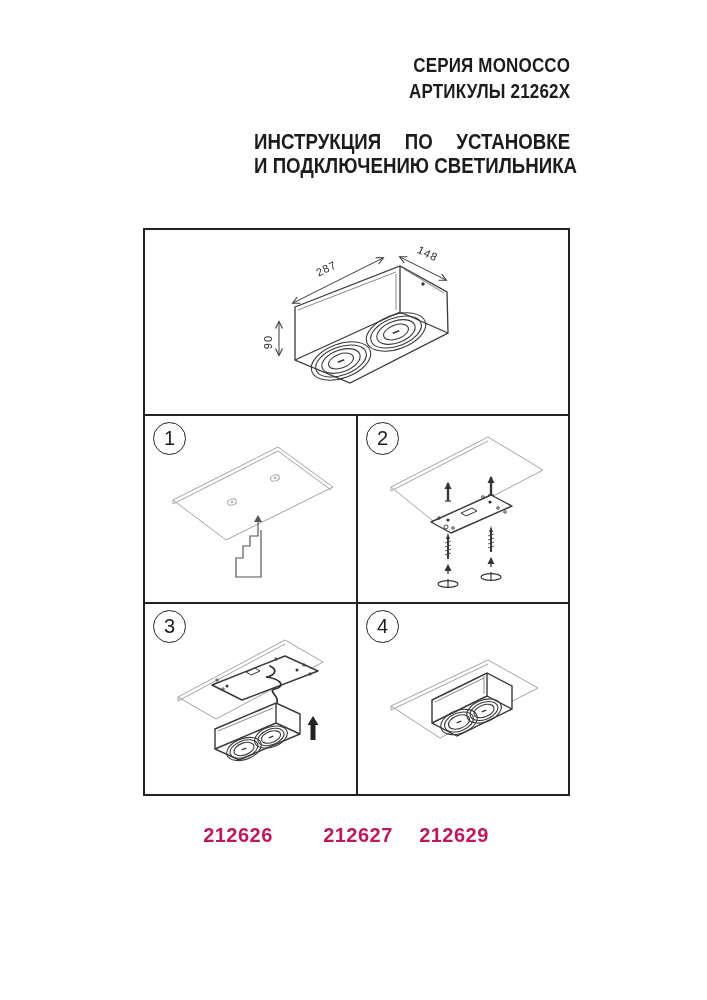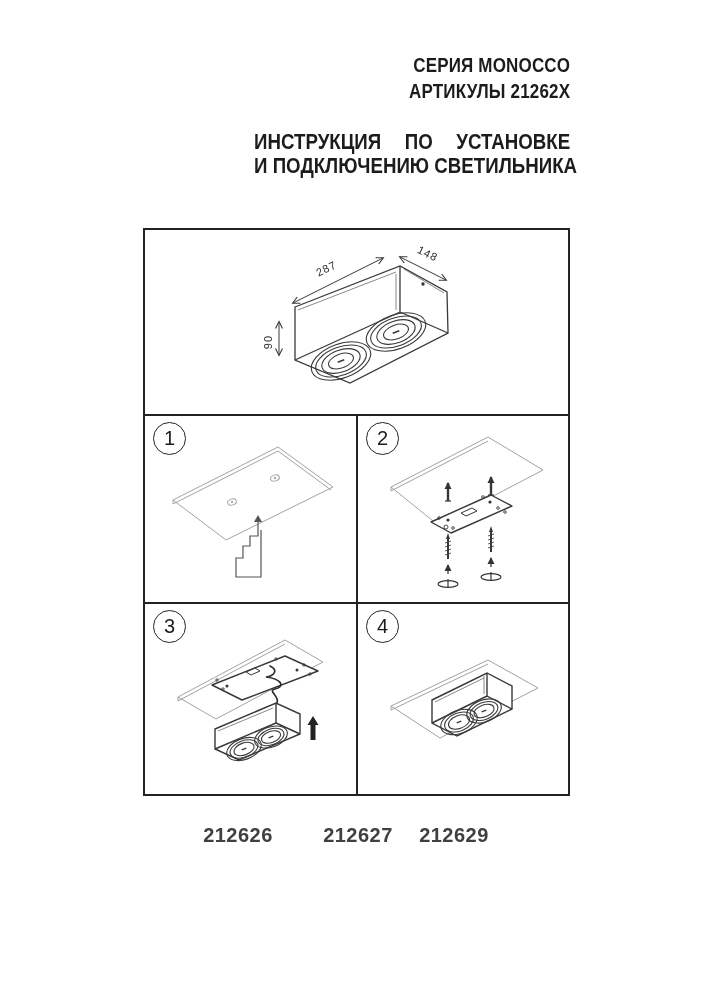--- a/index.html
+++ b/index.html
@@ -32,21 +32,21 @@
   .cell.r1{border-bottom:2px solid #232323;}
   .cell svg,.main-panel svg{display:block;}
   .badge{
     position:absolute;left:8px;top:6px;width:31px;height:31px;
     border:1.6px solid #262626;border-radius:50%;
     display:flex;align-items:center;justify-content:center;
     font-size:20px;font-weight:400;color:#1c1c1c;background:#fff;
   }
   
   .article-col{position:absolute;top:824px;width:120px;text-align:center;}
-  .article-col .code{font-size:20px;font-weight:700;letter-spacing:.5px;line-height:22px;color:#404040;}
+  .article-col .code{font-size:20px;font-weight:700;letter-spacing:.5px;line-height:22px;color:#be185d;}
   .article-col .qr{margin-top:11px;display:inline-block;line-height:0;}
   .col-0{left:178px;} .col-1{left:298px;} .col-2{left:394px;}
   
   .page-mark{position:absolute;left:336px;top:975px;width:15px;height:2.5px;background:#2b2b2b;}
   text{font-family:"Liberation Sans","DejaVu Sans",sans-serif;}
 </style>
 </head>
 <body>
 
 <div class="page">

